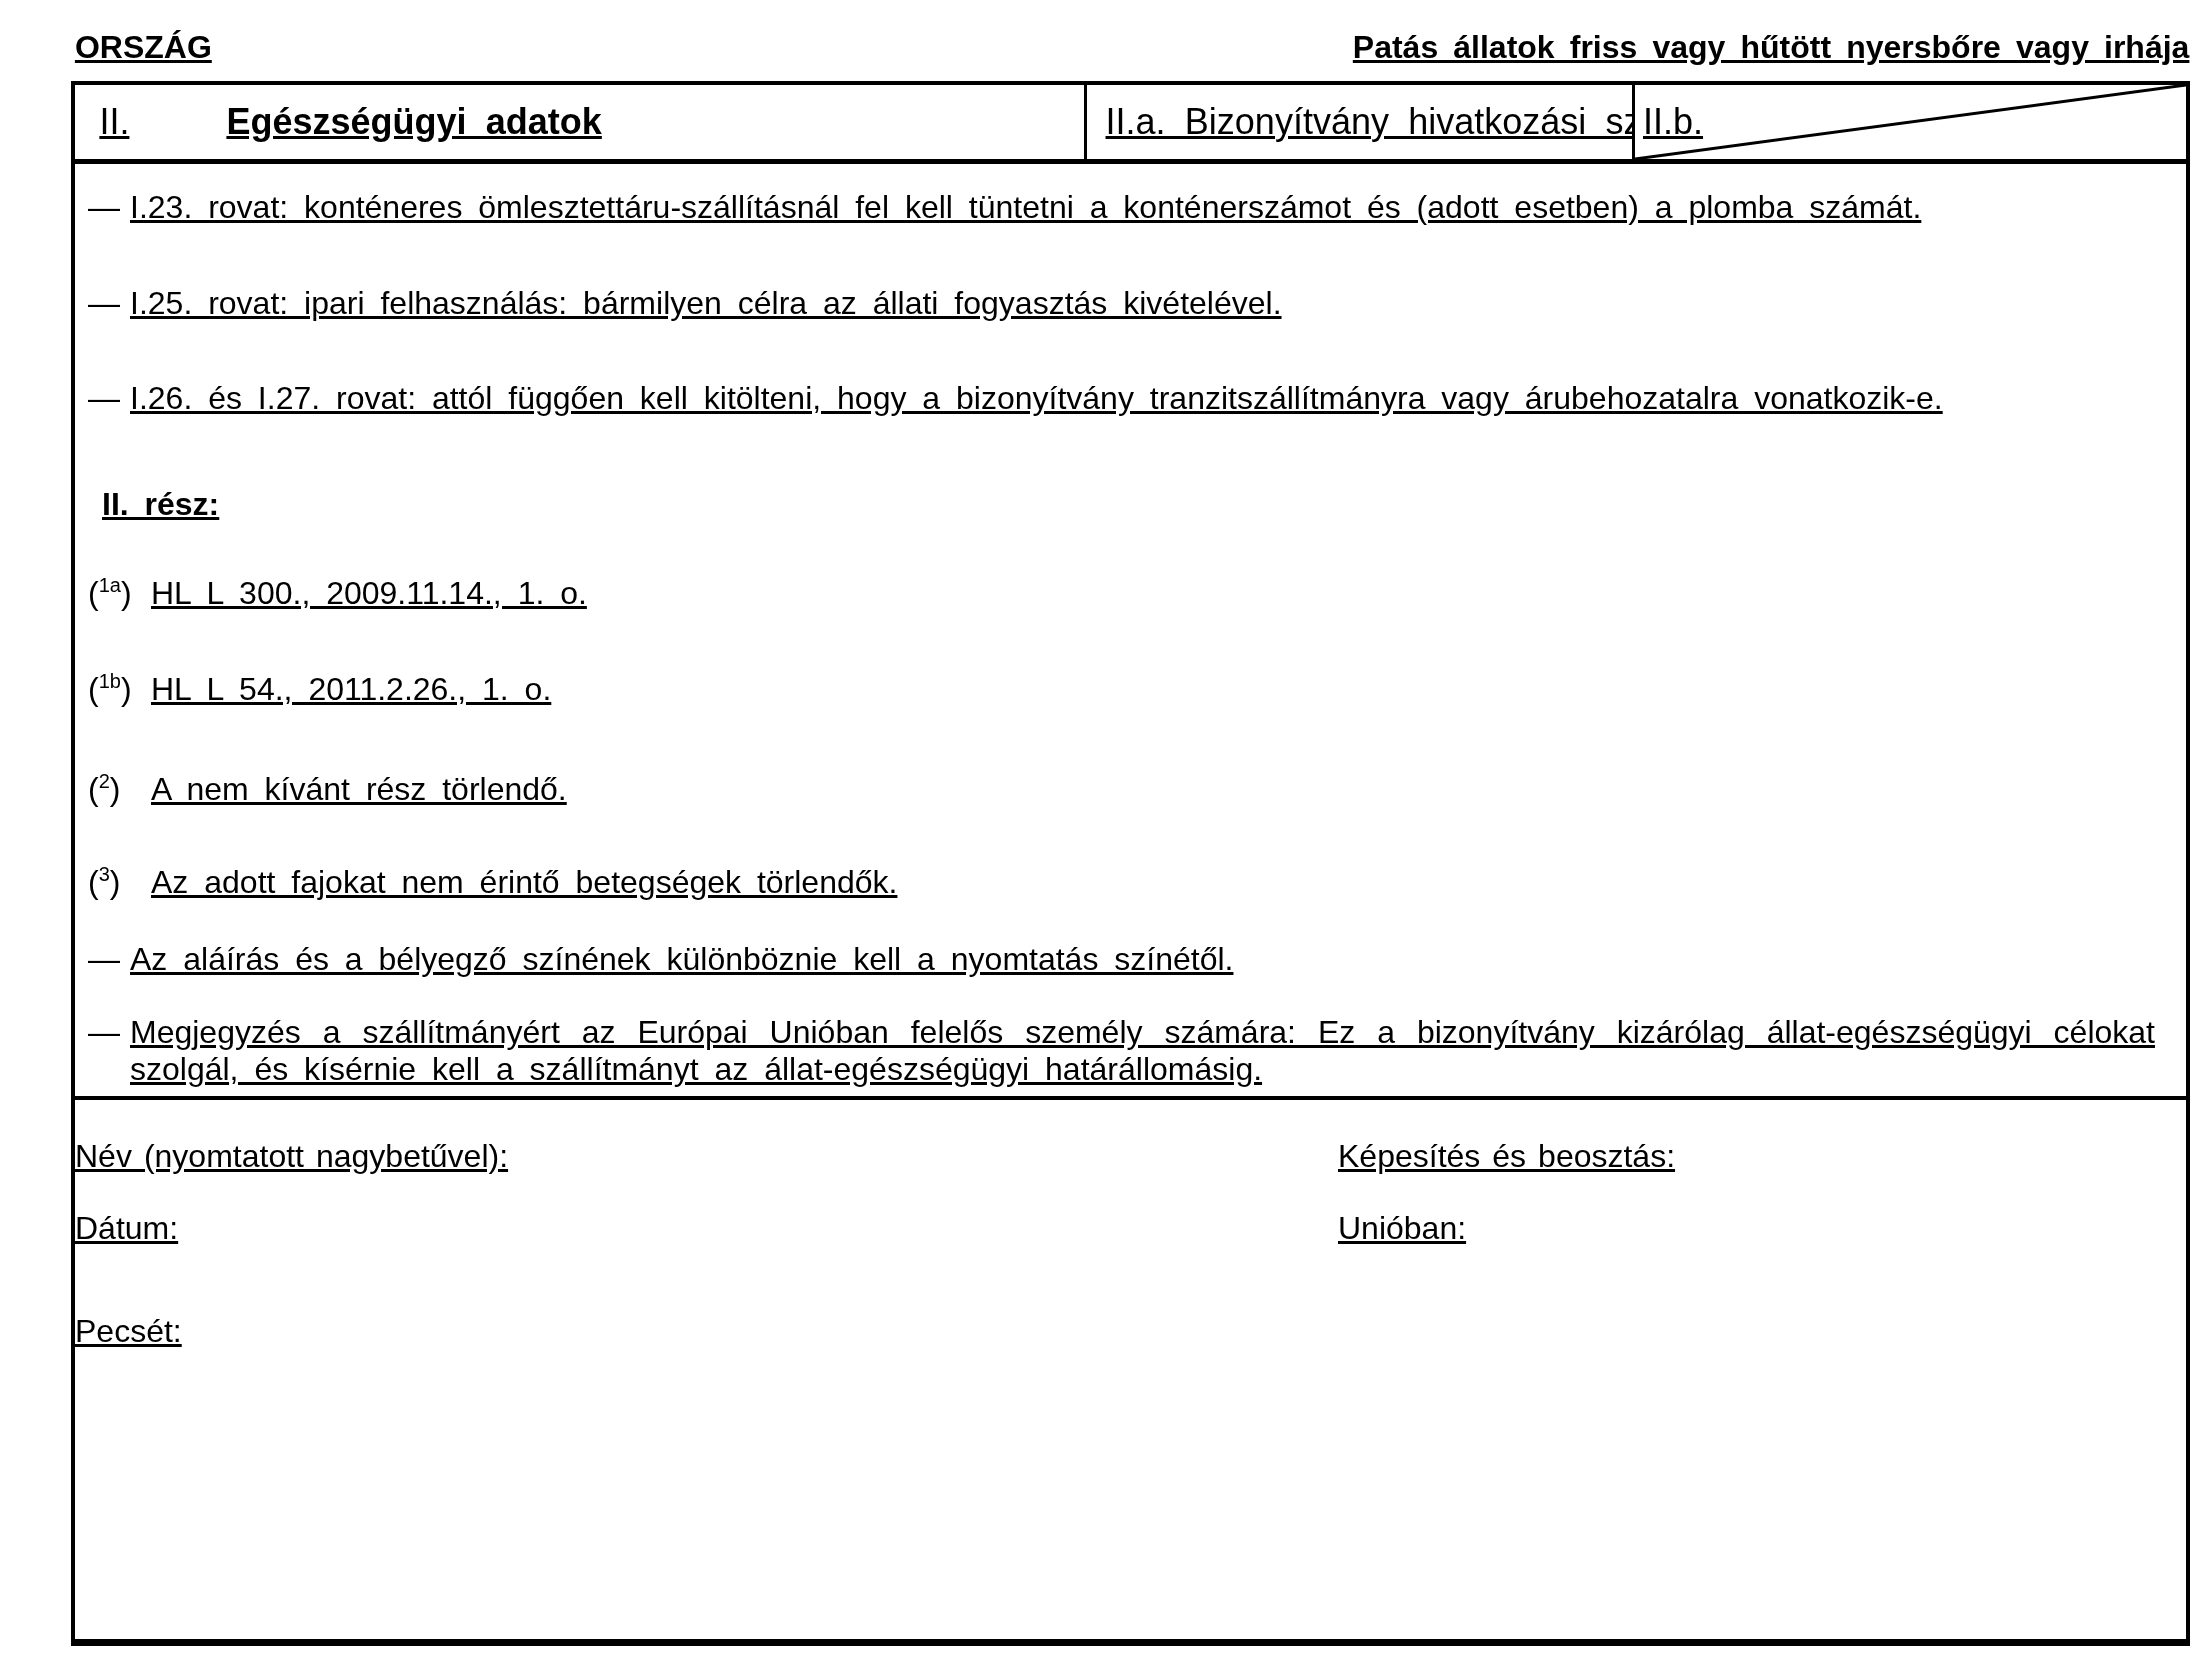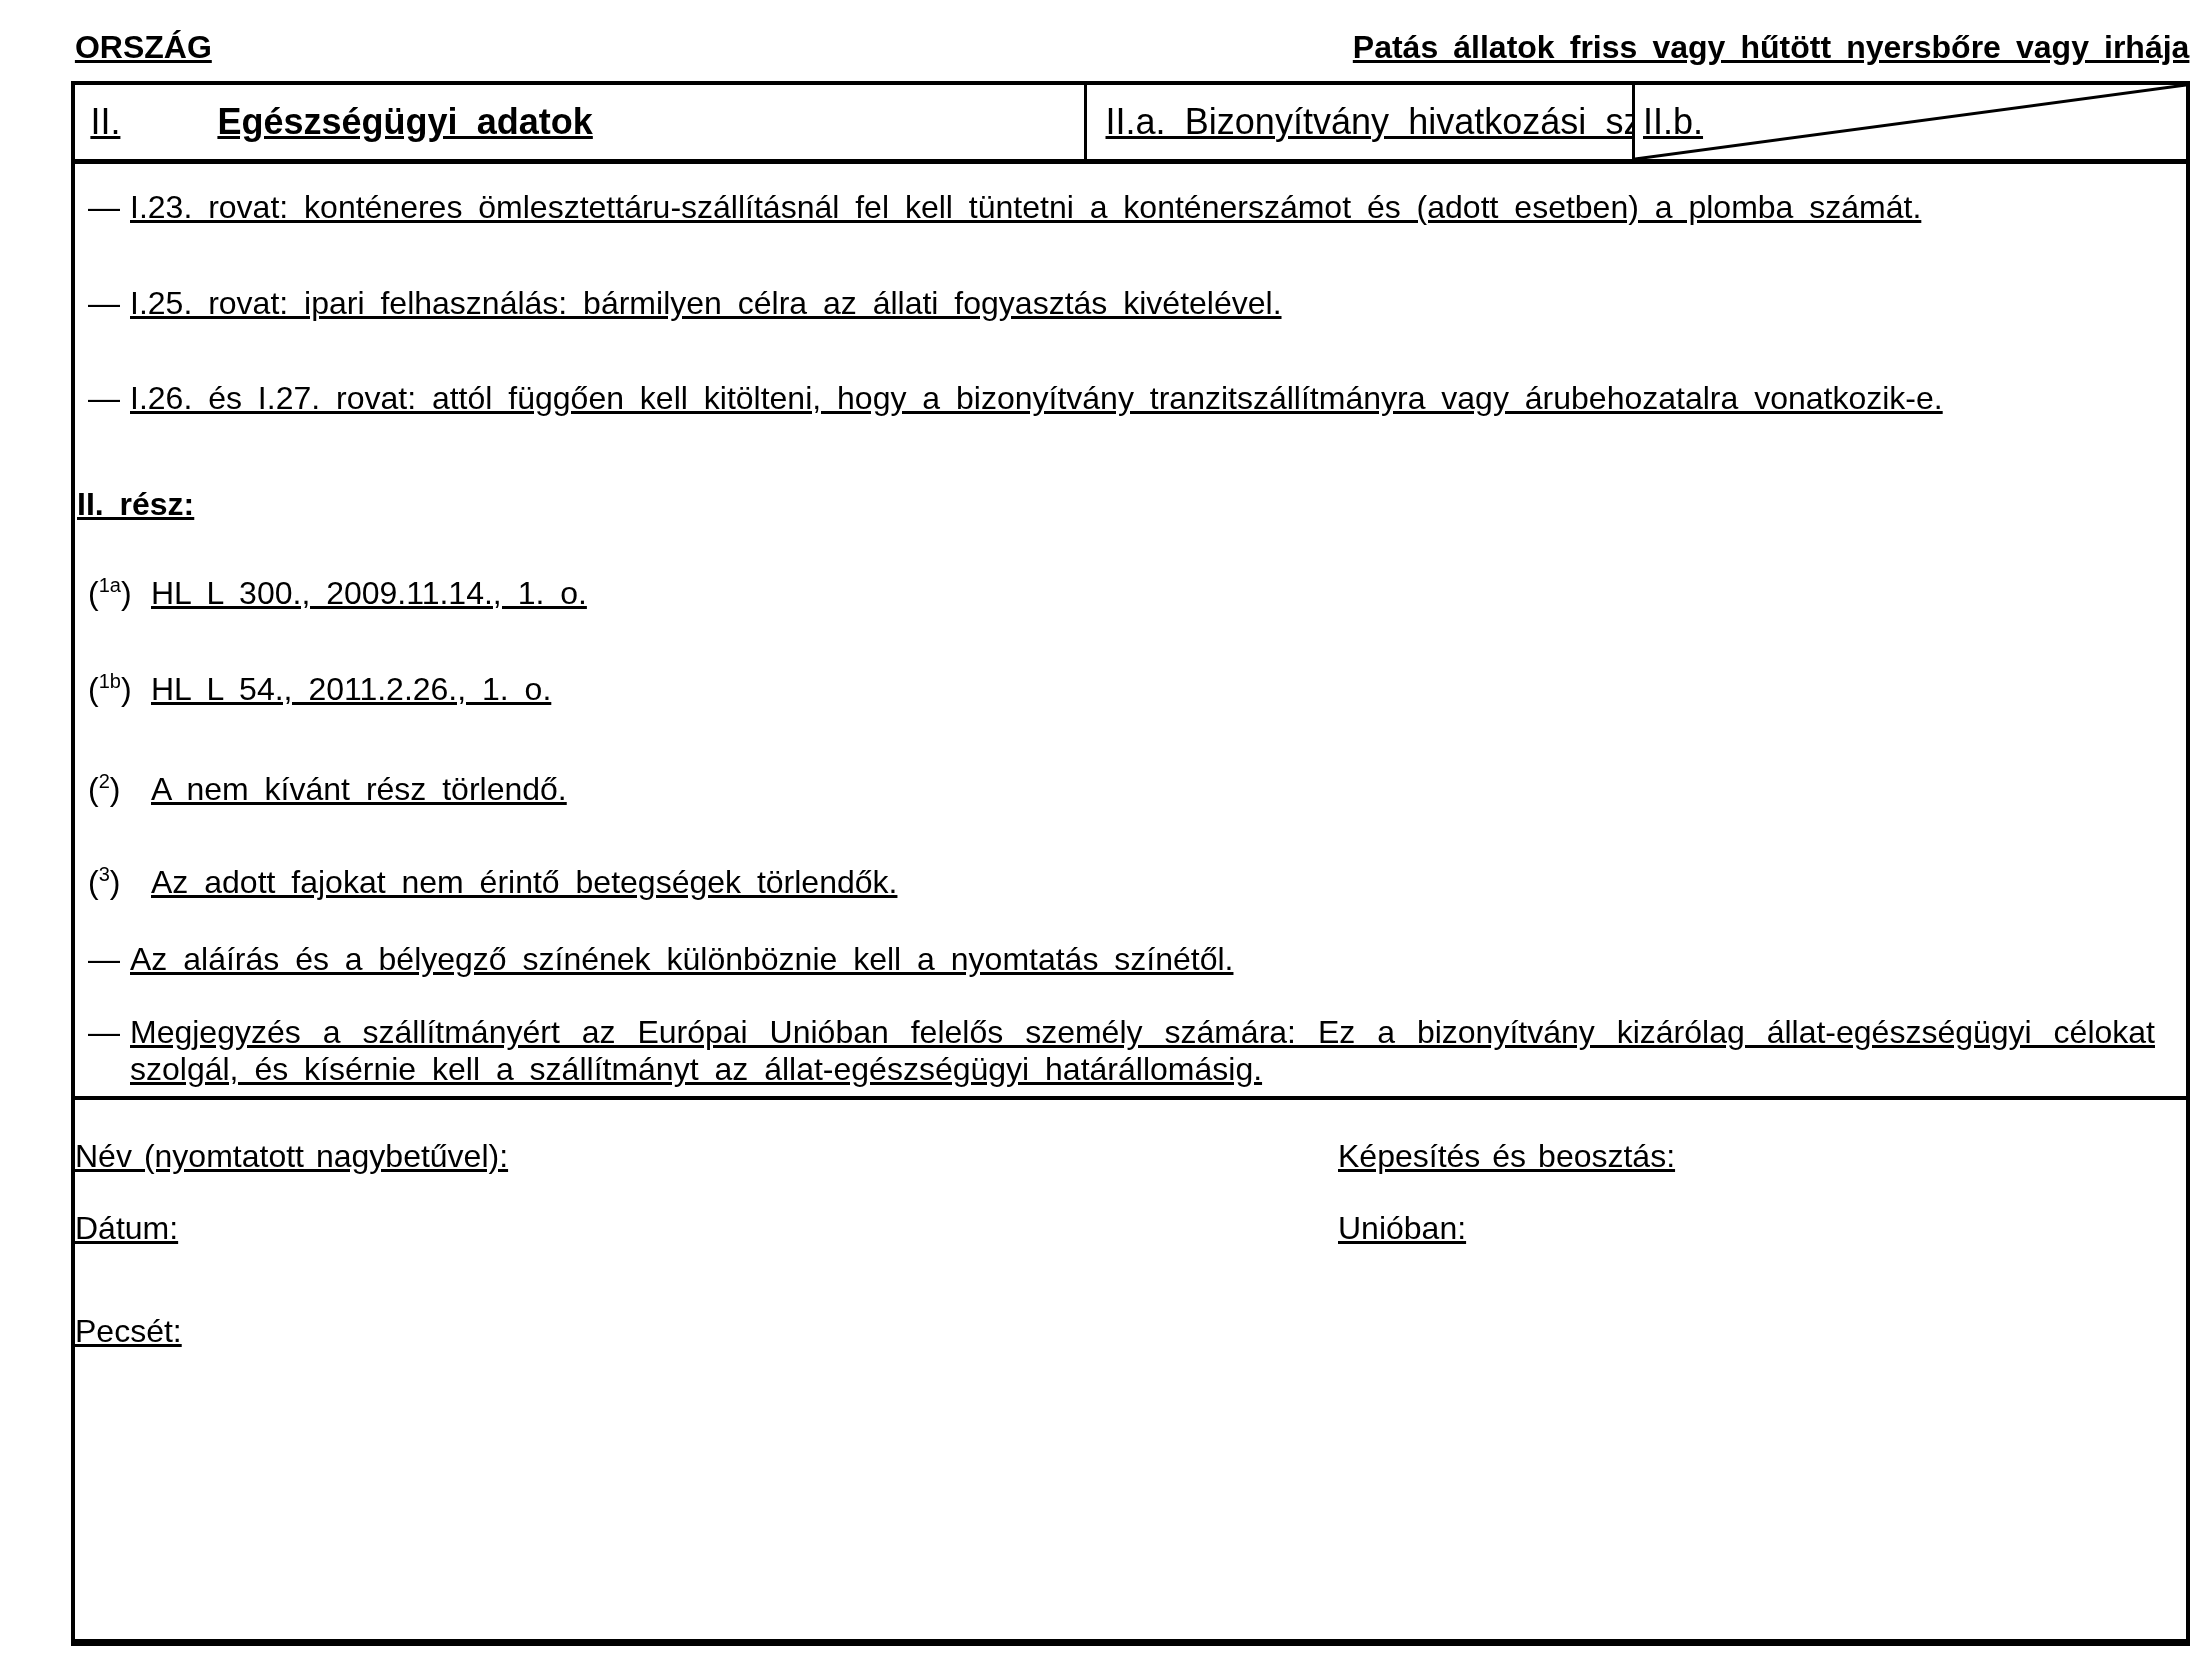--- a/index.html
+++ b/index.html
@@ -23,21 +23,21 @@
   .doc-table {
     box-sizing: border-box; width: 2119px; height: 1565px;
     border: 4.6px solid #000; border-bottom-width: 7px;
     display: flex; flex-direction: column;
   }
 
   
   .header-row { display: flex; flex: 0 0 auto; height: 74px; border-bottom: 5.4px solid #000; }
   .hcell {
     box-sizing: border-box; display: flex; align-items: center;
-    font-size: 36px; word-spacing: 9.3px; white-space: nowrap; overflow: hidden;
+    font-size: 36px; word-spacing: 9.3px; white-space: nowrap; overflow: hidden; padding-left: 9px;
   }
   .c1 { width: 1012px; border-right: 3.1px solid #000; }
   .numeral { margin-left: 15.4px; }
   .htitle { font-weight: bold; margin-left: 97px; }
   .c2 { width: 548px; border-right: 3.1px solid #000; padding-left: 18.5px; }
   .c3 { flex: 1; position: relative; padding-left: 8px; }
   .iib { position: relative; z-index: 1; }
   .diag { position: absolute; left: 0; top: 0; width: 100%; height: 100%; display: block; }
   .diag line { stroke: #000000; stroke-width: 3; }
 
@@ -45,21 +45,21 @@
   .body-cell {
     box-sizing: border-box; height: 936px; flex: 0 0 auto;
     border-bottom: 4.6px solid #000;
     padding: 25px 31px 0 0;
   }
   .para { margin: 0; line-height: 37px; word-spacing: 7px; }
   .dash-para { position: relative; margin-left: 13px; padding-left: 42px; }
   .foot-para { position: relative; margin-left: 13px; padding-left: 63px; }
   .bullet { position: absolute; left: 0; top: 0; }
   .fnmark sup { font-size: 20px; line-height: 0; vertical-align: 12.3px; }
-  .part-heading { font-weight: bold; margin-left: 2px; }
+  .part-heading { font-weight: bold; margin-left: 27px; }
   .justify { text-align: justify; }
   .mb47 { margin-bottom: 36px; } .mb52 { margin-bottom: 40px; }
   .mb68 { margin-bottom: 52px; } .mb72 { margin-bottom: 56px; }
   .mb75 { margin-bottom: 58px; } .mb76 { margin-bottom: 59px; }
   .mb82 { margin-bottom: 63px; } .mb89 { margin-bottom: 69px; }
 
   
   .officer-cell { flex: 1 1 auto; box-sizing: border-box; padding: 38px 31px 0 0; }
   .officer-heading { margin: 0 0 73px 14.7px; line-height: 37px; word-spacing: 3.1px; }
   .orow { display: flex; line-height: 37px; word-spacing: 3.1px; }

